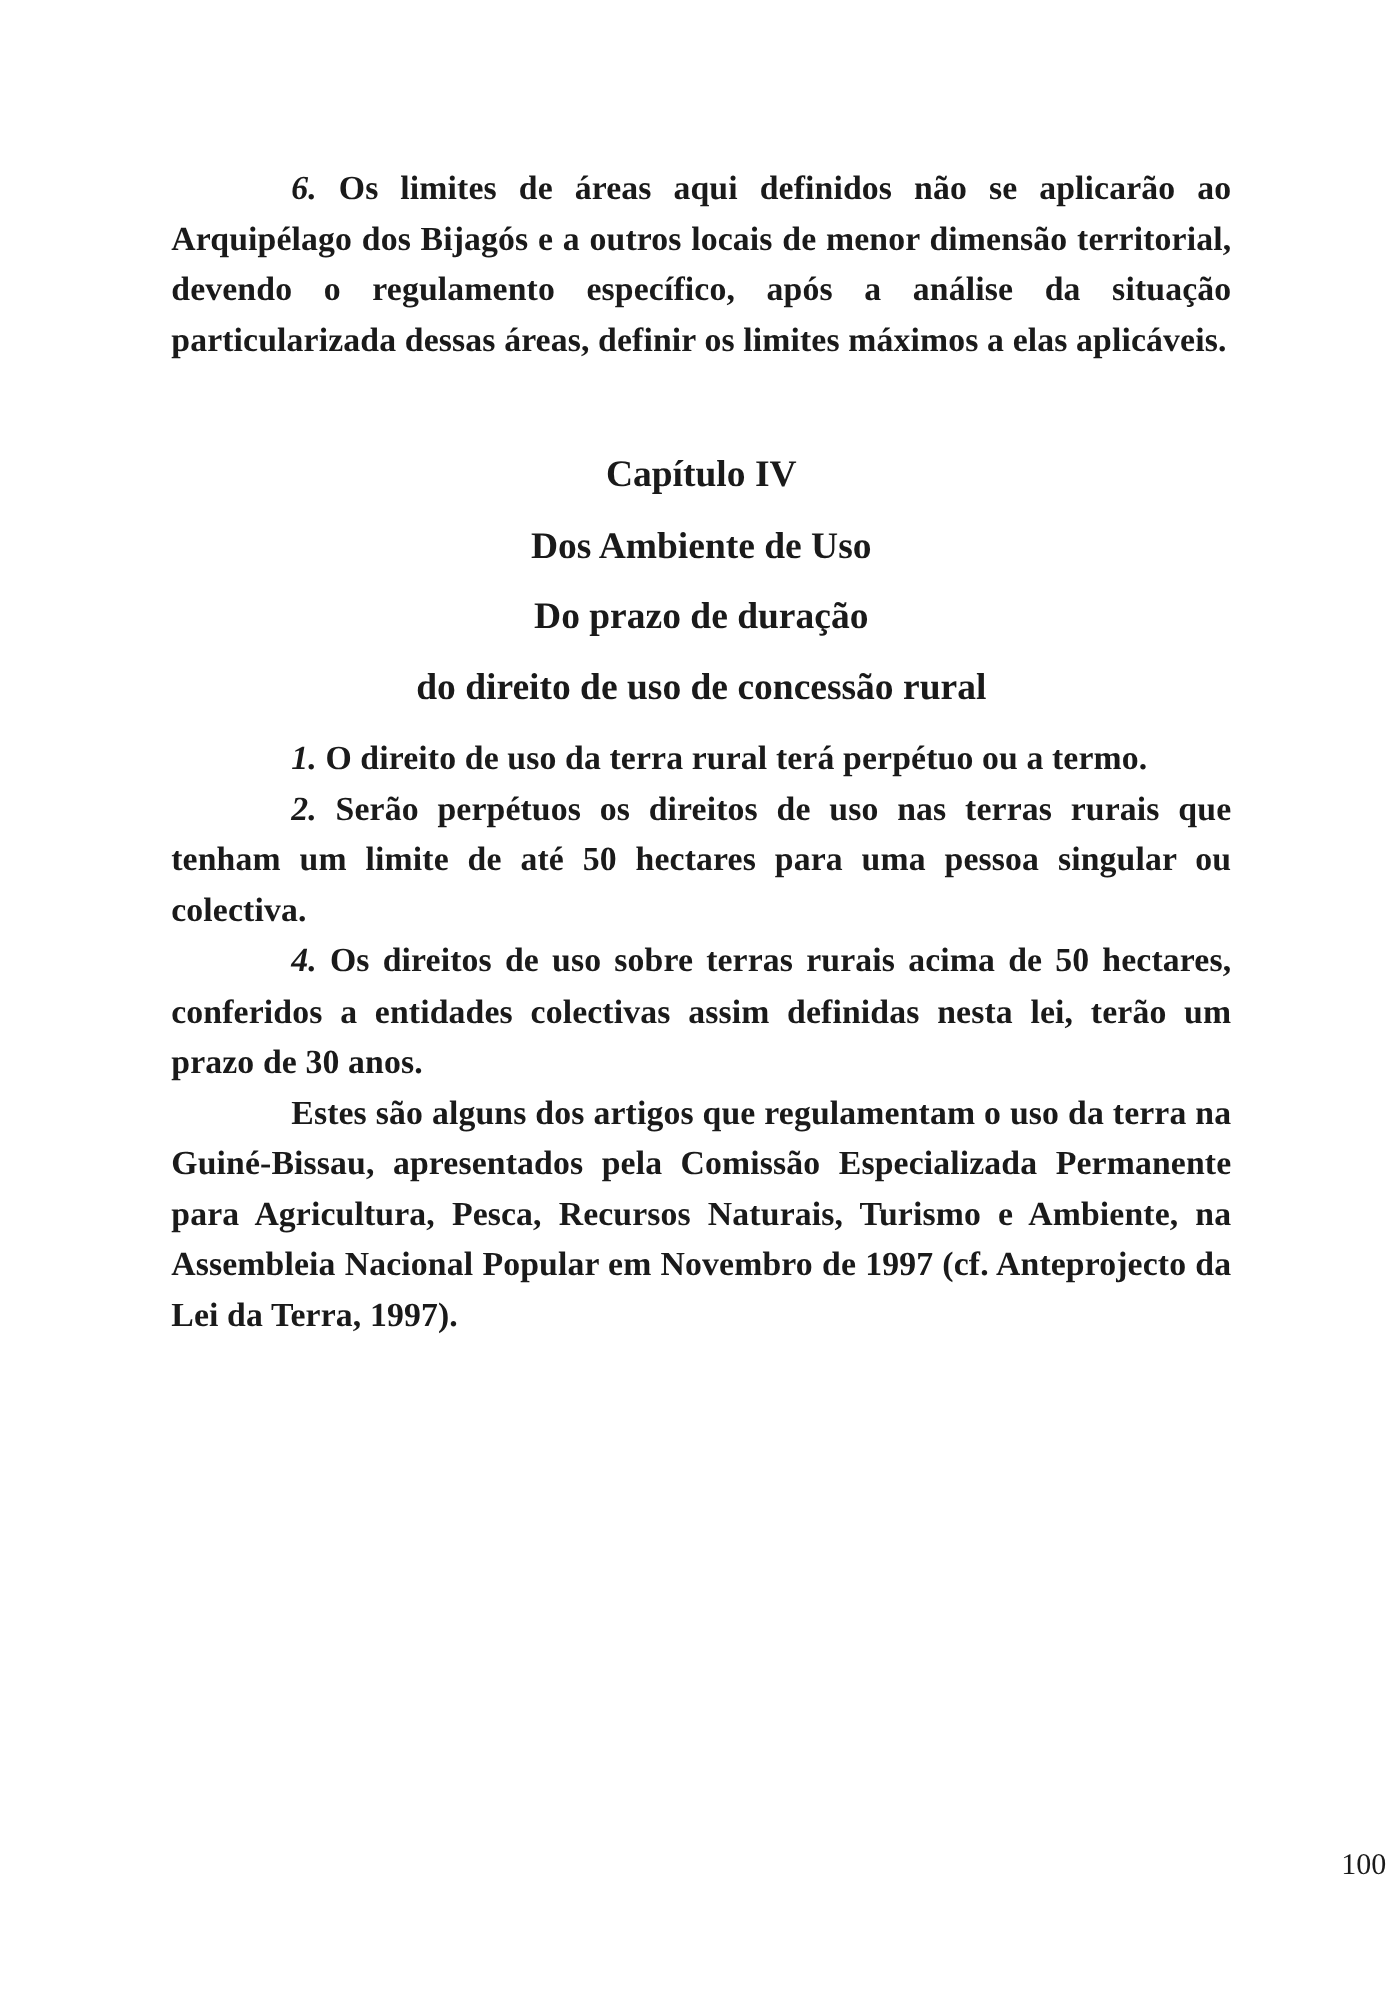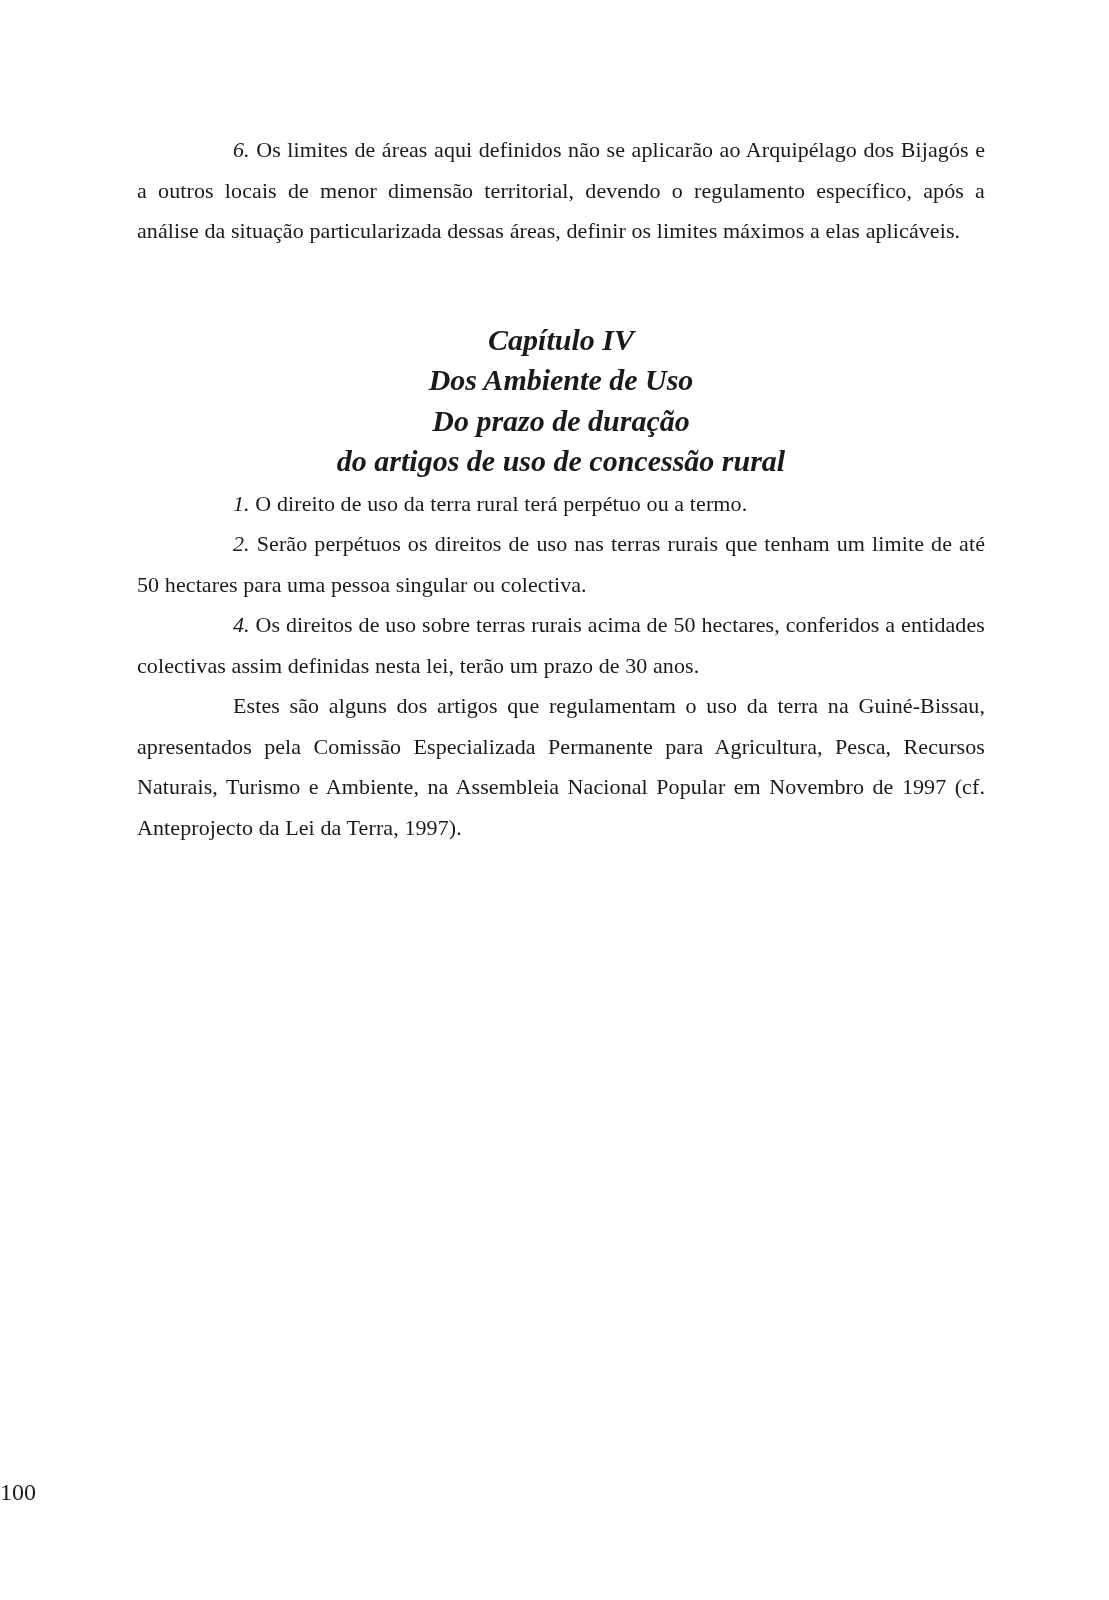--- a/index.html
+++ b/index.html
@@ -15,60 +15,61 @@
       color: #1a1a1a;
       font-family: "Liberation Serif", "DejaVu Serif", serif;
     }
     .page {
       position: absolute;
       left: 137px;
       top: 130px;
       width: 848px;
     }
     .para {
-      font-size: 22px;
+      font-size: 27px;
       line-height: 40.5px;
       text-align: justify;
       margin: 0;
       letter-spacing: 0.1px;
+      font-weight: bold;
     }
     .indent { text-indent: 96px; }
     .num { font-style: italic; }
     .heading-block {
       margin-top: 68px;
       margin-bottom: 2px;
       text-align: center;
       font-weight: bold;
       font-size: 30px;
       line-height: 40.5px;
     }
-    .heading-block div { margin: 0; font-style: italic; }
+    .heading-block div { margin: 16px; }
     .final-para { }
     .page-number {
       position: absolute;
       left: 0;
       width: 1109px;
       top: 1478px;
-      text-align: left;
+      text-align: right;
       font-size: 24px;
       line-height: 28px;
     }
   </style>
 </head>
 <body>
 
 <div class="page">
 
   <p class="para indent"><span class="num">6.</span><span> Os limites de áreas aqui definidos não se aplicarão ao Arquipélago dos Bijagós e a outros locais de menor dimensão territorial, devendo o regulamento específico, após a análise da situação particularizada dessas áreas, definir os limites máximos a elas aplicáveis.</span></p>
 
   <div class="heading-block">
     <div>Capítulo IV</div>
     <div>Dos Ambiente de Uso</div>
     <div>Do prazo de duração</div>
-    <div>do artigos de uso de concessão rural</div>
+    <div>do direito de uso de concessão rural</div>
   </div>
 
   <p class="para indent"><span class="num">1.</span><span> O direito de uso da terra rural terá perpétuo ou a termo.</span></p>
 
   <p class="para indent"><span class="num">2.</span><span> Serão perpétuos os direitos de uso nas terras rurais que tenham um limite de até 50 hectares para uma pessoa singular ou colectiva.</span></p>
 
 
   <p class="para indent"><span class="num">4.</span><span> Os direitos de uso sobre terras rurais acima de 50 hectares, conferidos a entidades colectivas assim definidas nesta lei, terão um prazo de 30 anos.</span></p>
 
   <p class="para indent final-para">Estes são alguns dos artigos que regulamentam o uso da terra na Guiné-Bissau, apresentados pela Comissão Especializada Permanente para Agricultura, Pesca, Recursos Naturais, Turismo e Ambiente, na Assembleia Nacional Popular em Novembro de 1997 (cf. Anteprojecto da Lei da Terra, 1997).</p>

